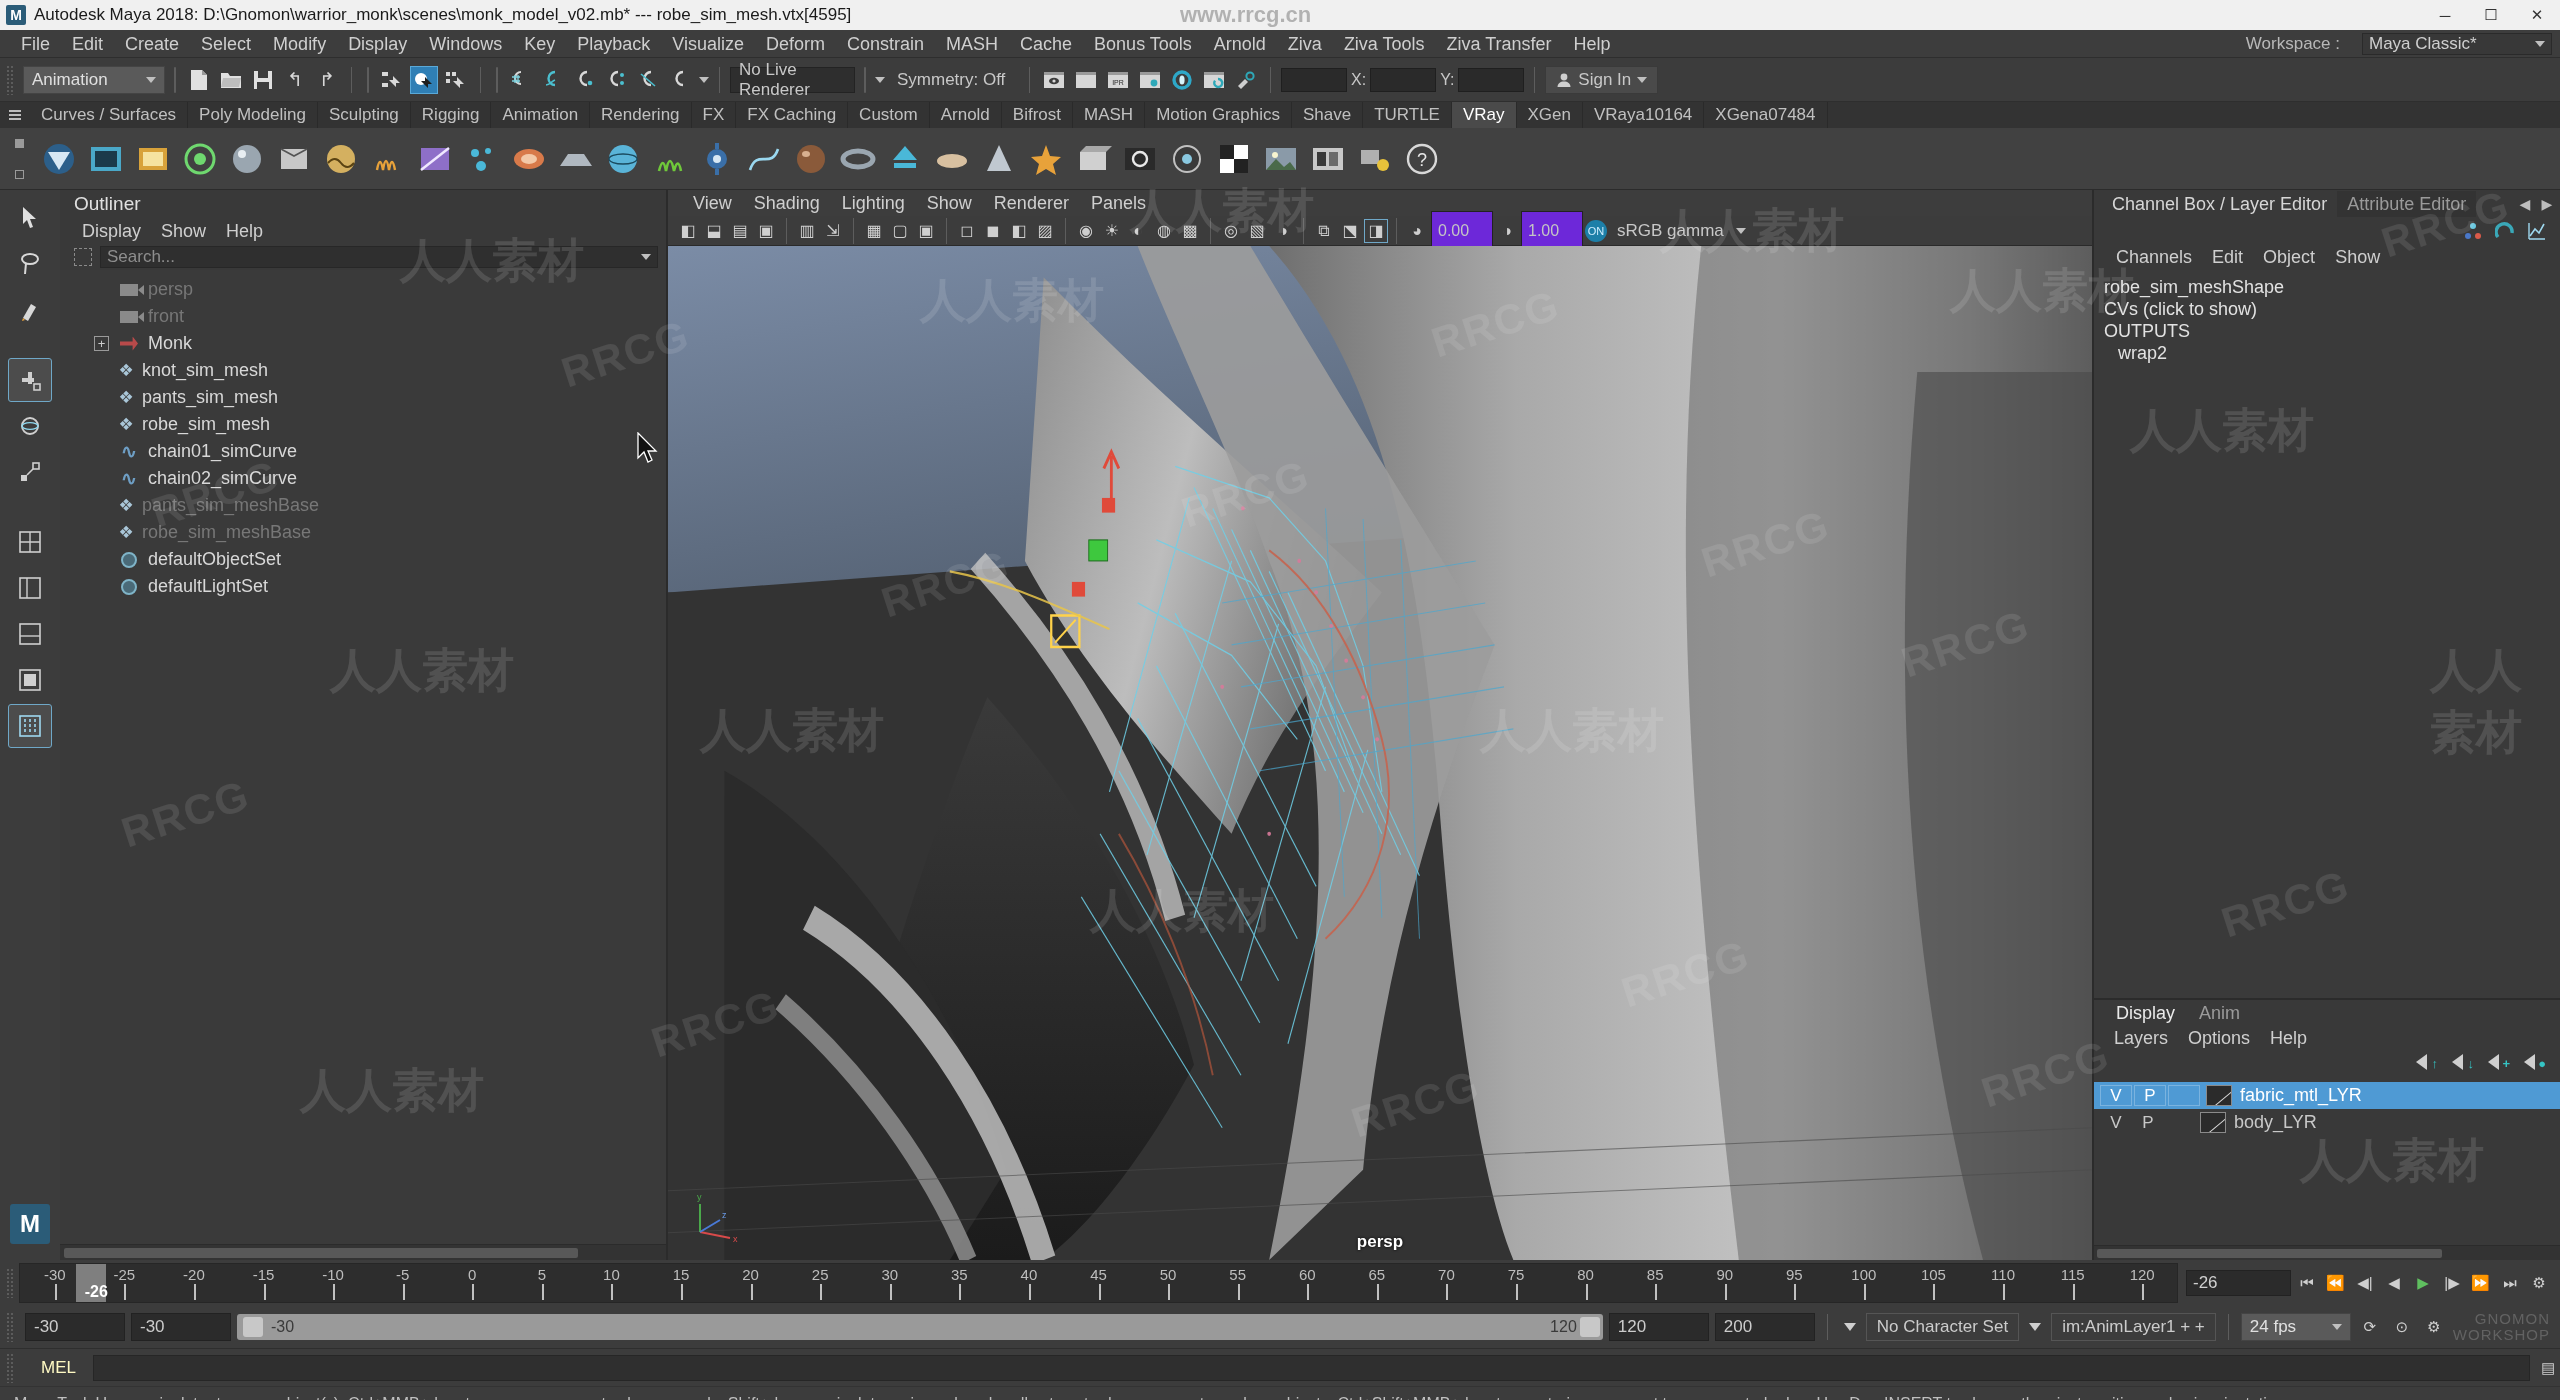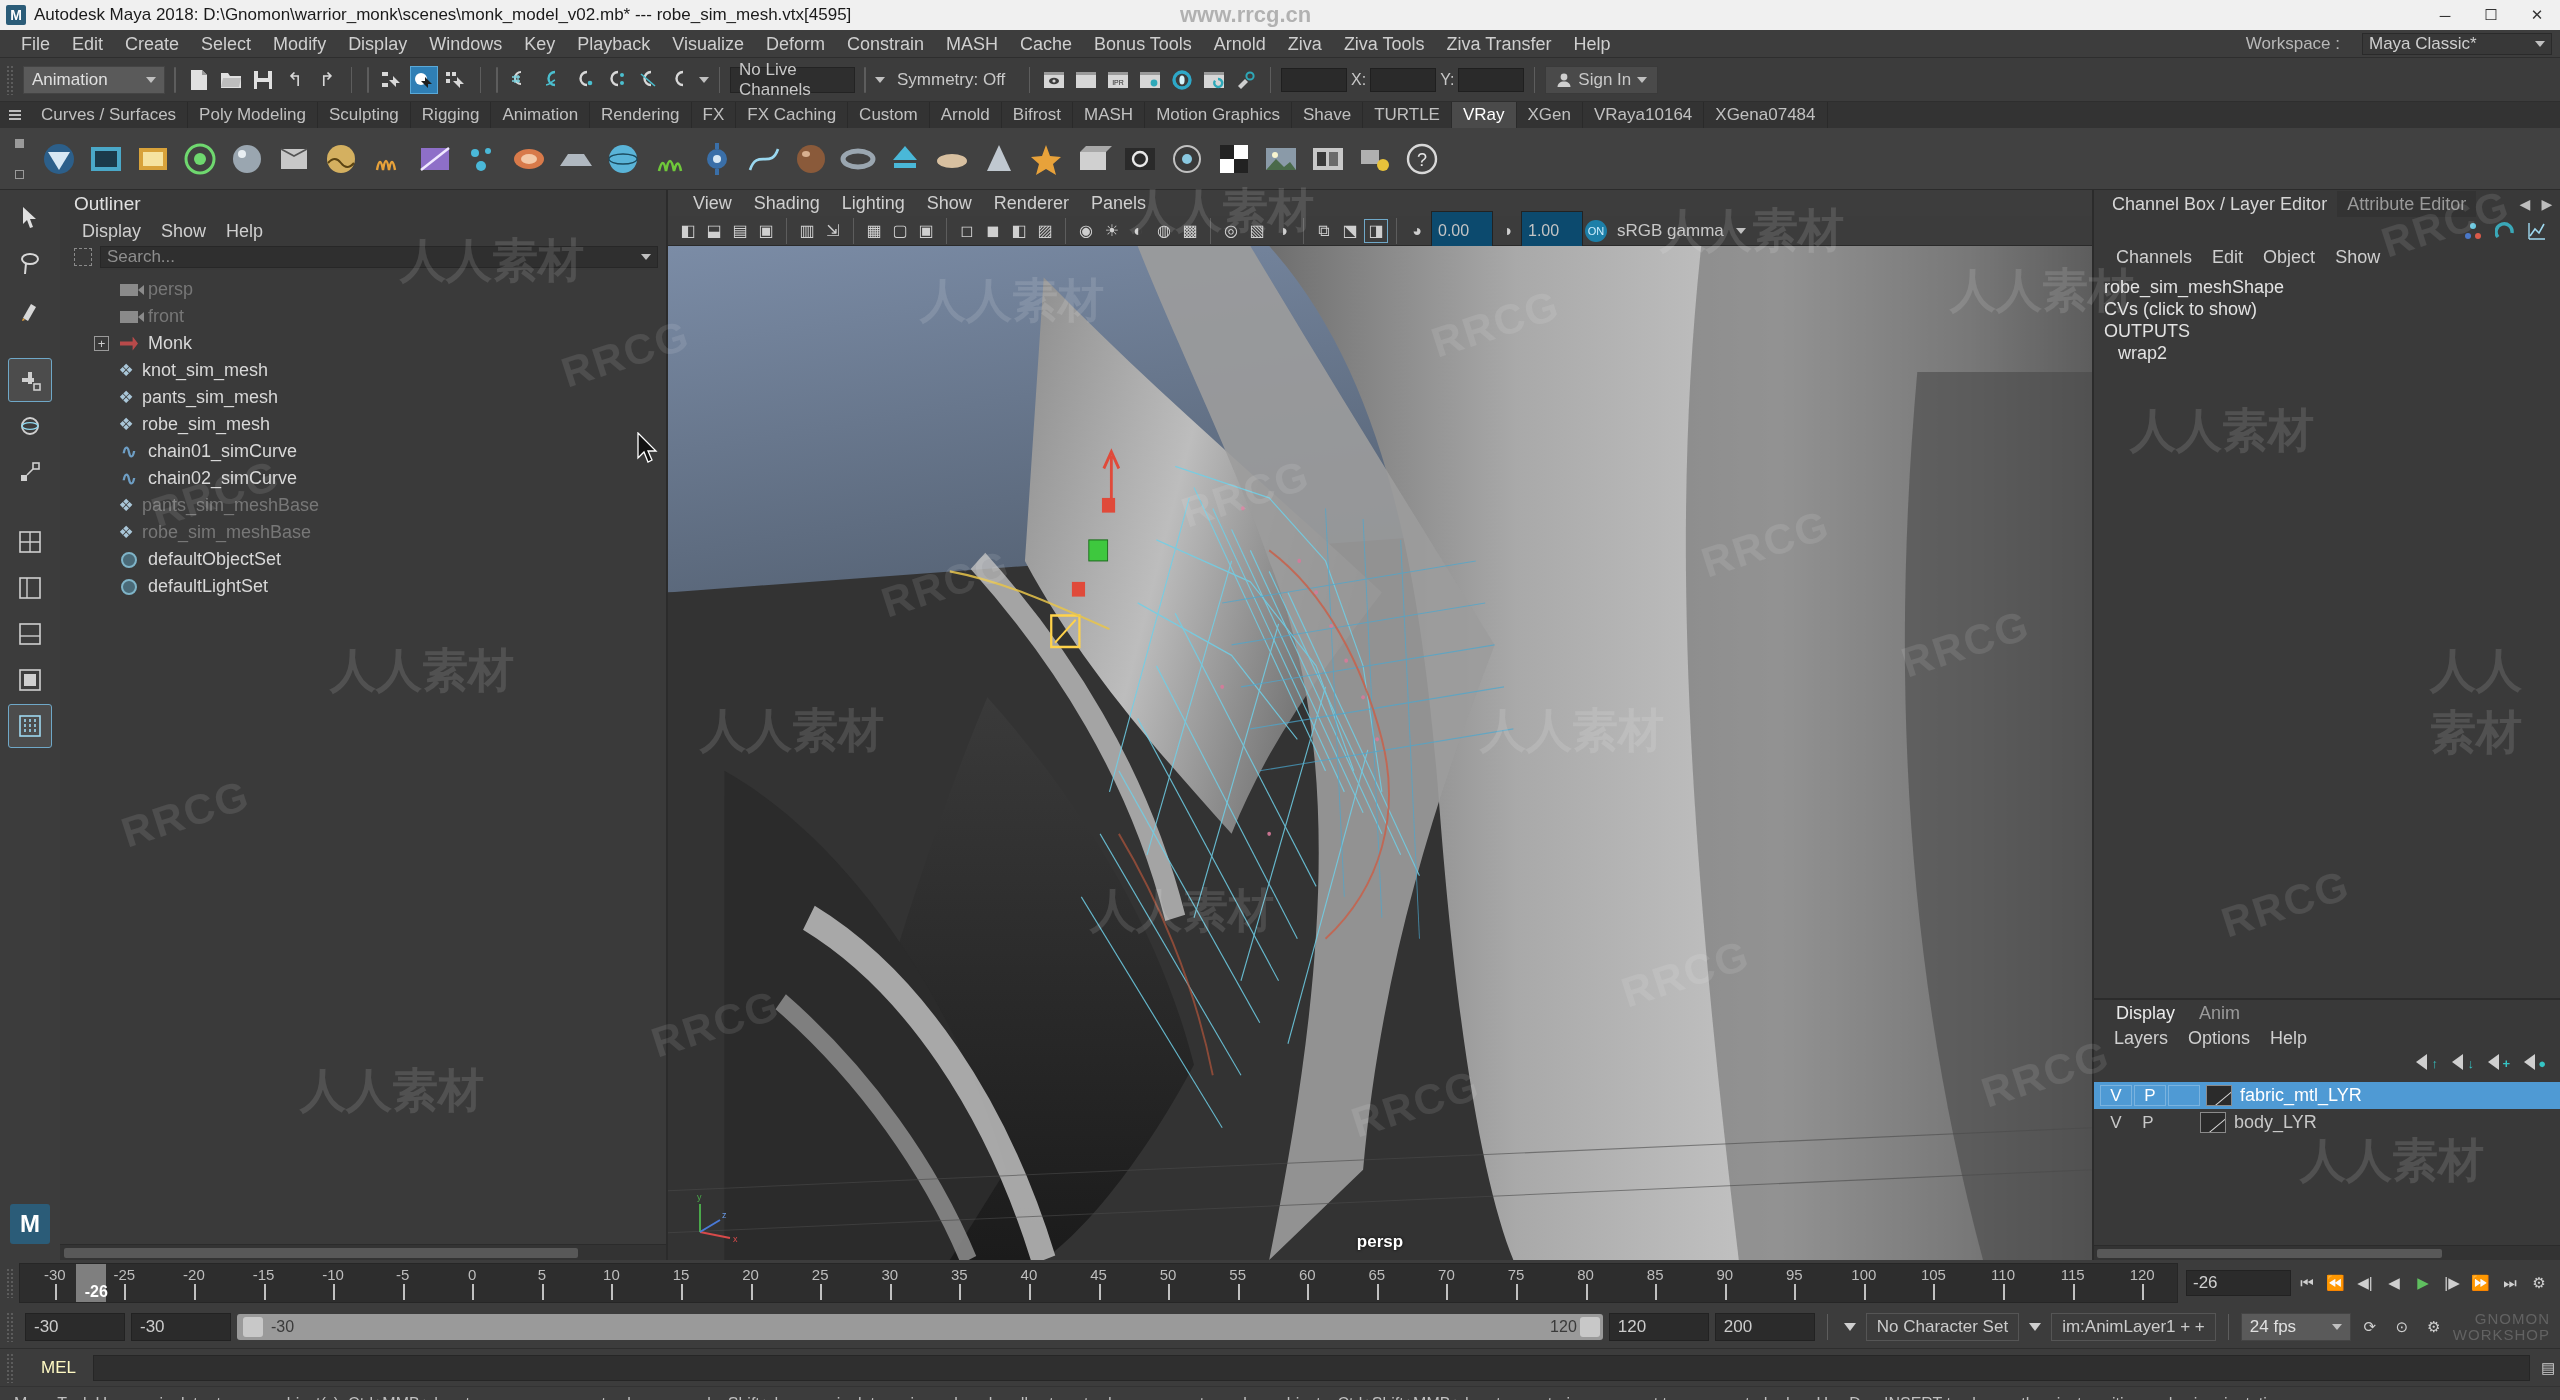--- a/index.html
+++ b/index.html
@@ -138,21 +138,21 @@
   #viewport-wrap { flex:1; display:flex; flex-direction:column; background:#2f2f2f; }
   #vp-menu { height:26px; background:#3d3d3d; display:flex; align-items:center;
     padding-left:14px; }
   #vp-menu .menu-item { font-size:18px; padding:0 11px; height:26px;
     line-height:26px; }
   #vp-toolbar { height:30px; background:#3c3c3c; display:flex; align-items:center;
     padding-left:8px; gap:2px; border-bottom:1px solid #2a2a2a; }
   .vp-ico { width:24px; height:24px; display:flex; align-items:center;
     justify-content:center; color:#cfcfcf; font-size:16px; }
   .vp-ico.on { border:1px solid #6fa8c8; }
-  .vp-num { background:#0c4a6e; border:1px solid #222; height:40px; width:62px;
+  .vp-num { background:#6d28d9; border:1px solid #222; height:40px; width:62px;
     display:flex; align-items:center; padding:0 6px; font-size:16px;
     color:#c4c4c4; }
   .vp-badge { width:22px;height:22px;border-radius:50%;background:#1d7fa8;
     color:#cfefff;font-size:11px;display:flex;align-items:center;
     justify-content:center;font-weight:normal; }
   #gamma-lbl { font-size:17px; color:#c8c8c8; margin-left:8px; }
   #viewport { flex:1; position:relative; overflow:hidden;
     background:linear-gradient(170deg,#6d7d94 0%,#5d6b80 14%,#4a4a4a 30%,
       #3a3a3a 60%,#2c2c2c 100%); }
   #persp-label { position:absolute; bottom:8px; left:50%; transform:translateX(-50%);
@@ -403,21 +403,21 @@
         <path d="M3 4l14 12" stroke="#4bbfcf" stroke-width="1.6"></path>
       </svg>
   </div>
   <div class="tb-icon">
     <svg width="22" height="20" viewBox="0 0 22 20">
         <path d="M13 2a6 6 0 1 0 0 13" stroke="#d8d8d8" stroke-width="2.4" fill="none"></path>
       </svg>
   </div>
   <div class="caret"></div>
   <div class="sep"></div>
-  <div class="field-box" id="live-surface">No Live Channels</div>
+  <div class="field-box" id="live-surface">No Live Renderer</div>
   <div class="sep-b"></div>
   <div class="caret"></div>
   <div class="field-box" id="symmetry">Symmetry: Off</div>
   <div class="sep"></div>
   <div class="tb-icon">
     <svg width="22" height="18" viewBox="0 0 22 18">
         <rect x="1" y="4" width="20" height="13" fill="#d6d6d6"></rect>
         <rect x="1" y="1" width="20" height="3" fill="#9a9a9a"></rect>
         <ellipse cx="11" cy="10" rx="5" ry="3.2" fill="#3c3c3c"></ellipse>
         <circle cx="11" cy="10" r="1.6" fill="#d6d6d6"></circle>

